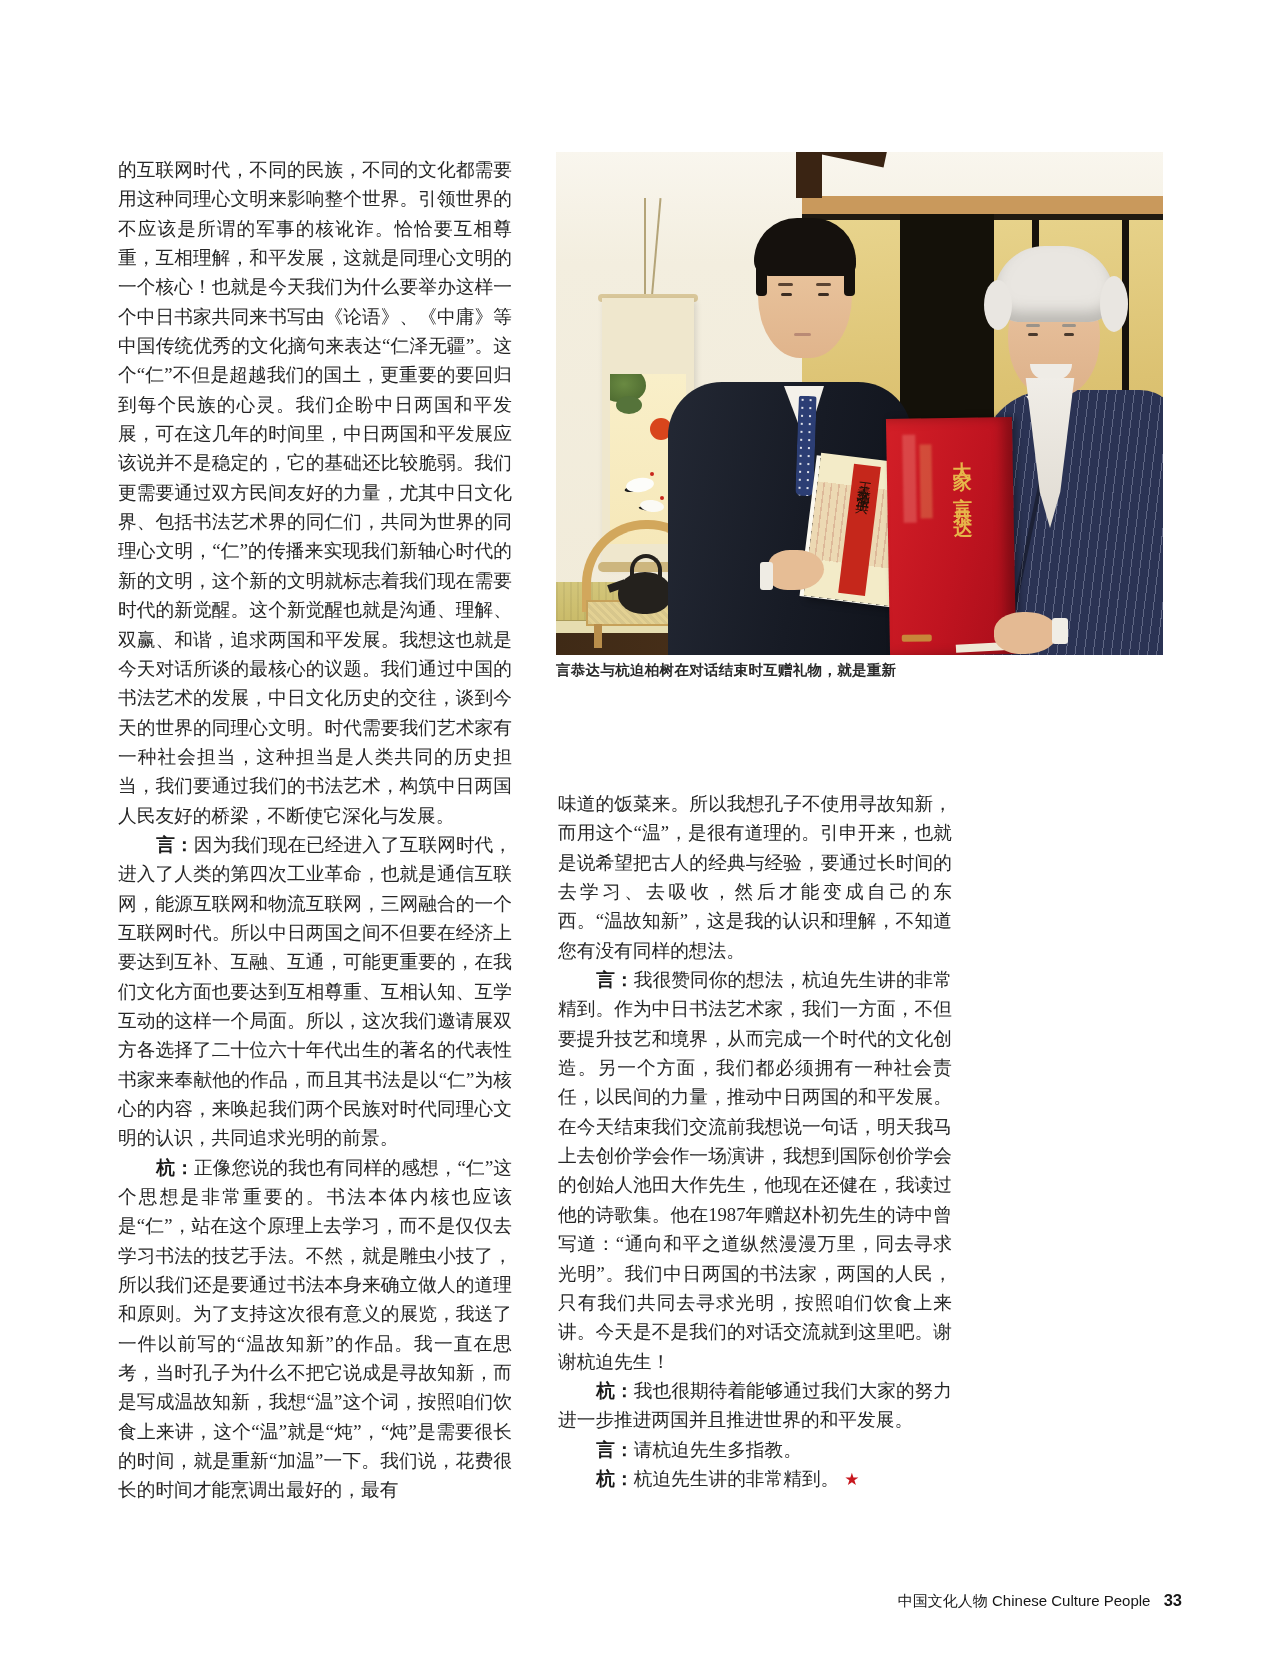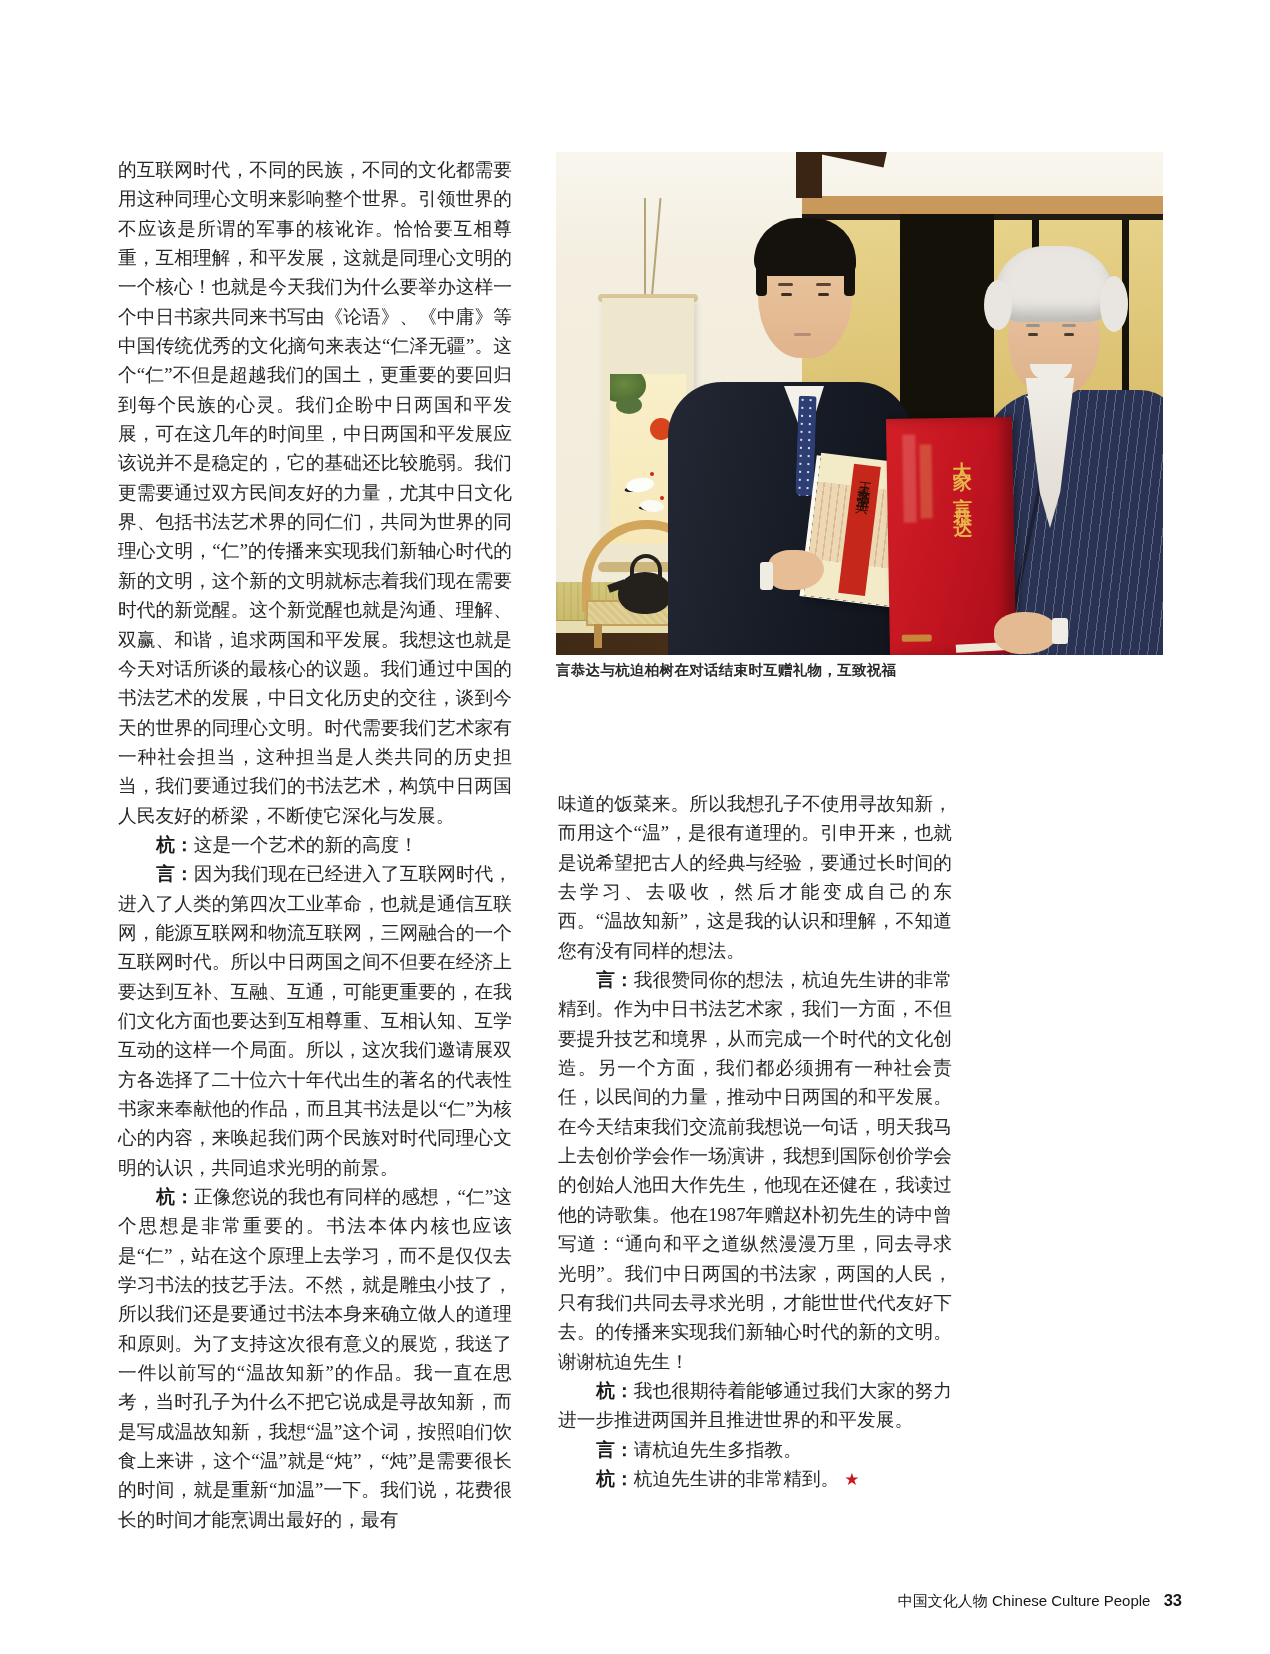--- a/index.html
+++ b/index.html
@@ -135,21 +135,20 @@
           font-family:"Liberation Sans","DejaVu Sans",sans-serif;font-size:15px;color:#161616;}
   .footer .num{font-weight:700;font-size:16.5px;margin-left:9px;}
 </style>
 </head>
 <body>
 
 <div class="page">
 
   <div class="col col-left">
     <p class="para"><span>的互联网时代，不同的民族，不同的文化都需要用这种同理心文明来影响整个世界。引领世界的不应该是所谓的军事的核讹诈。恰恰要互相尊重，互相理解，和平发展，这就是同理心文明的一个核心！也就是今天我们为什么要举办这样一个中日书家共同来书写由《论语》、《中庸》等中国传统优秀的文化摘句来表达“仁泽无疆”。这个“仁”不但是超越我们的国土，更重要的要回归到每个民族的心灵。我们企盼中日两国和平发展，可在这几年的时间里，中日两国和平发展应该说并不是稳定的，它的基础还比较脆弱。我们更需要通过双方民间友好的力量，尤其中日文化界、包括书法艺术界的同仁们，共同为世界的同理心文明，“仁”的传播来实现我们新轴心时代的新的文明，这个新的文明就标志着我们现在需要时代的新觉醒。这个新觉醒也就是沟通、理解、双赢、和谐，追求两国和平发展。我想这也就是今天对话所谈的最核心的议题。我们通过中国的书法艺术的发展，中日文化历史的交往，谈到今天的世界的同理心文明。时代需要我们艺术家有一种社会担当，这种担当是人类共同的历史担当，我们要通过我们的书法艺术，构筑中日两国人民友好的桥梁，不断使它深化与发展。</span></p>
-    <p class="para indent"><b class="spk">杭：</b><span>这是一个艺术的新的高度！</span></p>
     <p class="para indent"><b class="spk">言：</b><span>因为我们现在已经进入了互联网时代，进入了人类的第四次工业革命，也就是通信互联网，能源互联网和物流互联网，三网融合的一个互联网时代。所以中日两国之间不但要在经济上要达到互补、互融、互通，可能更重要的，在我们文化方面也要达到互相尊重、互相认知、互学互动的这样一个局面。所以，这次我们邀请展双方各选择了二十位六十年代出生的著名的代表性书家来奉献他的作品，而且其书法是以“仁”为核心的内容，来唤起我们两个民族对时代同理心文明的认识，共同追求光明的前景。</span></p>
     <p class="para indent"><b class="spk">杭：</b><span>正像您说的我也有同样的感想，“仁”这个思想是非常重要的。书法本体内核也应该是“仁”，站在这个原理上去学习，而不是仅仅去学习书法的技艺手法。不然，就是雕虫小技了，所以我们还是要通过书法本身来确立做人的道理和原则。为了支持这次很有意义的展览，我送了一件以前写的“温故知新”的作品。我一直在思考，当时孔子为什么不把它说成是寻故知新，而是写成温故知新，我想“温”这个词，按照咱们饮食上来讲，这个“温”就是“炖”，“炖”是需要很长的时间，就是重新“加温”一下。我们说，花费很长的时间才能烹调出最好的，最有</span></p>
   </div>
 
   <div class="photo">
     <div class="p-beam"></div>
     <div class="p-frame-top"></div>
     <div class="p-gold"></div>
     <div class="p-fv1"></div>
     <div class="p-fv2"></div>
@@ -228,25 +227,25 @@
       <div class="p-seal1"></div>
       <div class="p-seal2"></div>
       <div class="p-rtitle">大家·言恭达</div>
       <div class="p-rpages"></div>
       <div class="p-pubmark"></div>
     </div>
     <div class="p-rhand"></div>
     <div class="p-rcuff"></div>
   </div>
 
-  <div class="caption">言恭达与杭迫柏树在对话结束时互赠礼物，互致祝福</div>
+  <div class="caption">言恭达与杭迫柏树在对话结束时互赠礼物，就是重新</div>
 
   <div class="col col-right">
     <p class="para"><span>味道的饭菜来。所以我想孔子不使用寻故知新，而用这个“温”，是很有道理的。引申开来，也就是说希望把古人的经典与经验，要通过长时间的去学习、去吸收，然后才能变成自己的东西。“温故知新”，这是我的认识和理解，不知道您有没有同样的想法。</span></p>
-    <p class="para indent"><b class="spk">言：</b><span>我很赞同你的想法，杭迫先生讲的非常精到。作为中日书法艺术家，我们一方面，不但要提升技艺和境界，从而完成一个时代的文化创造。另一个方面，我们都必须拥有一种社会责任，以民间的力量，推动中日两国的和平发展。在今天结束我们交流前我想说一句话，明天我马上去创价学会作一场演讲，我想到国际创价学会的创始人池田大作先生，他现在还健在，我读过他的诗歌集。他在1987年赠赵朴初先生的诗中曾写道：“通向和平之道纵然漫漫万里，同去寻求光明”。我们中日两国的书法家，两国的人民，只有我们共同去寻求光明，才能世世代代友好下去。的传播来实现我们新轴心时代的新的文明。谢谢杭迫先生！</span></p>
+    <p class="para indent"><b class="spk">言：</b><span>我很赞同你的想法，杭迫先生讲的非常精到。作为中日书法艺术家，我们一方面，不但要提升技艺和境界，从而完成一个时代的文化创造。另一个方面，我们都必须拥有一种社会责任，以民间的力量，推动中日两国的和平发展。在今天结束我们交流前我想说一句话，明天我马上去创价学会作一场演讲，我想到国际创价学会的创始人池田大作先生，他现在还健在，我读过他的诗歌集。他在1987年赠赵朴初先生的诗中曾写道：“通向和平之道纵然漫漫万里，同去寻求光明”。我们中日两国的书法家，两国的人民，只有我们共同去寻求光明，按照咱们饮食上来讲。今天是不是我们的对话交流就到这里吧。谢谢杭迫先生！</span></p>
     <p class="para indent"><b class="spk">杭：</b><span>我也很期待着能够通过我们大家的努力进一步推进两国并且推进世界的和平发展。</span></p>
     <p class="para indent"><b class="spk">言：</b><span>请杭迫先生多指教。</span></p>
     <p class="para indent"><b class="spk">杭：</b><span>杭迫先生讲的非常精到。</span><span class="star">★</span></p>
   </div>
 
   <div class="footer">
     <span>中国文化人物</span>
     <span>Chinese Culture People</span>
     <span class="num">33</span>
   </div>

